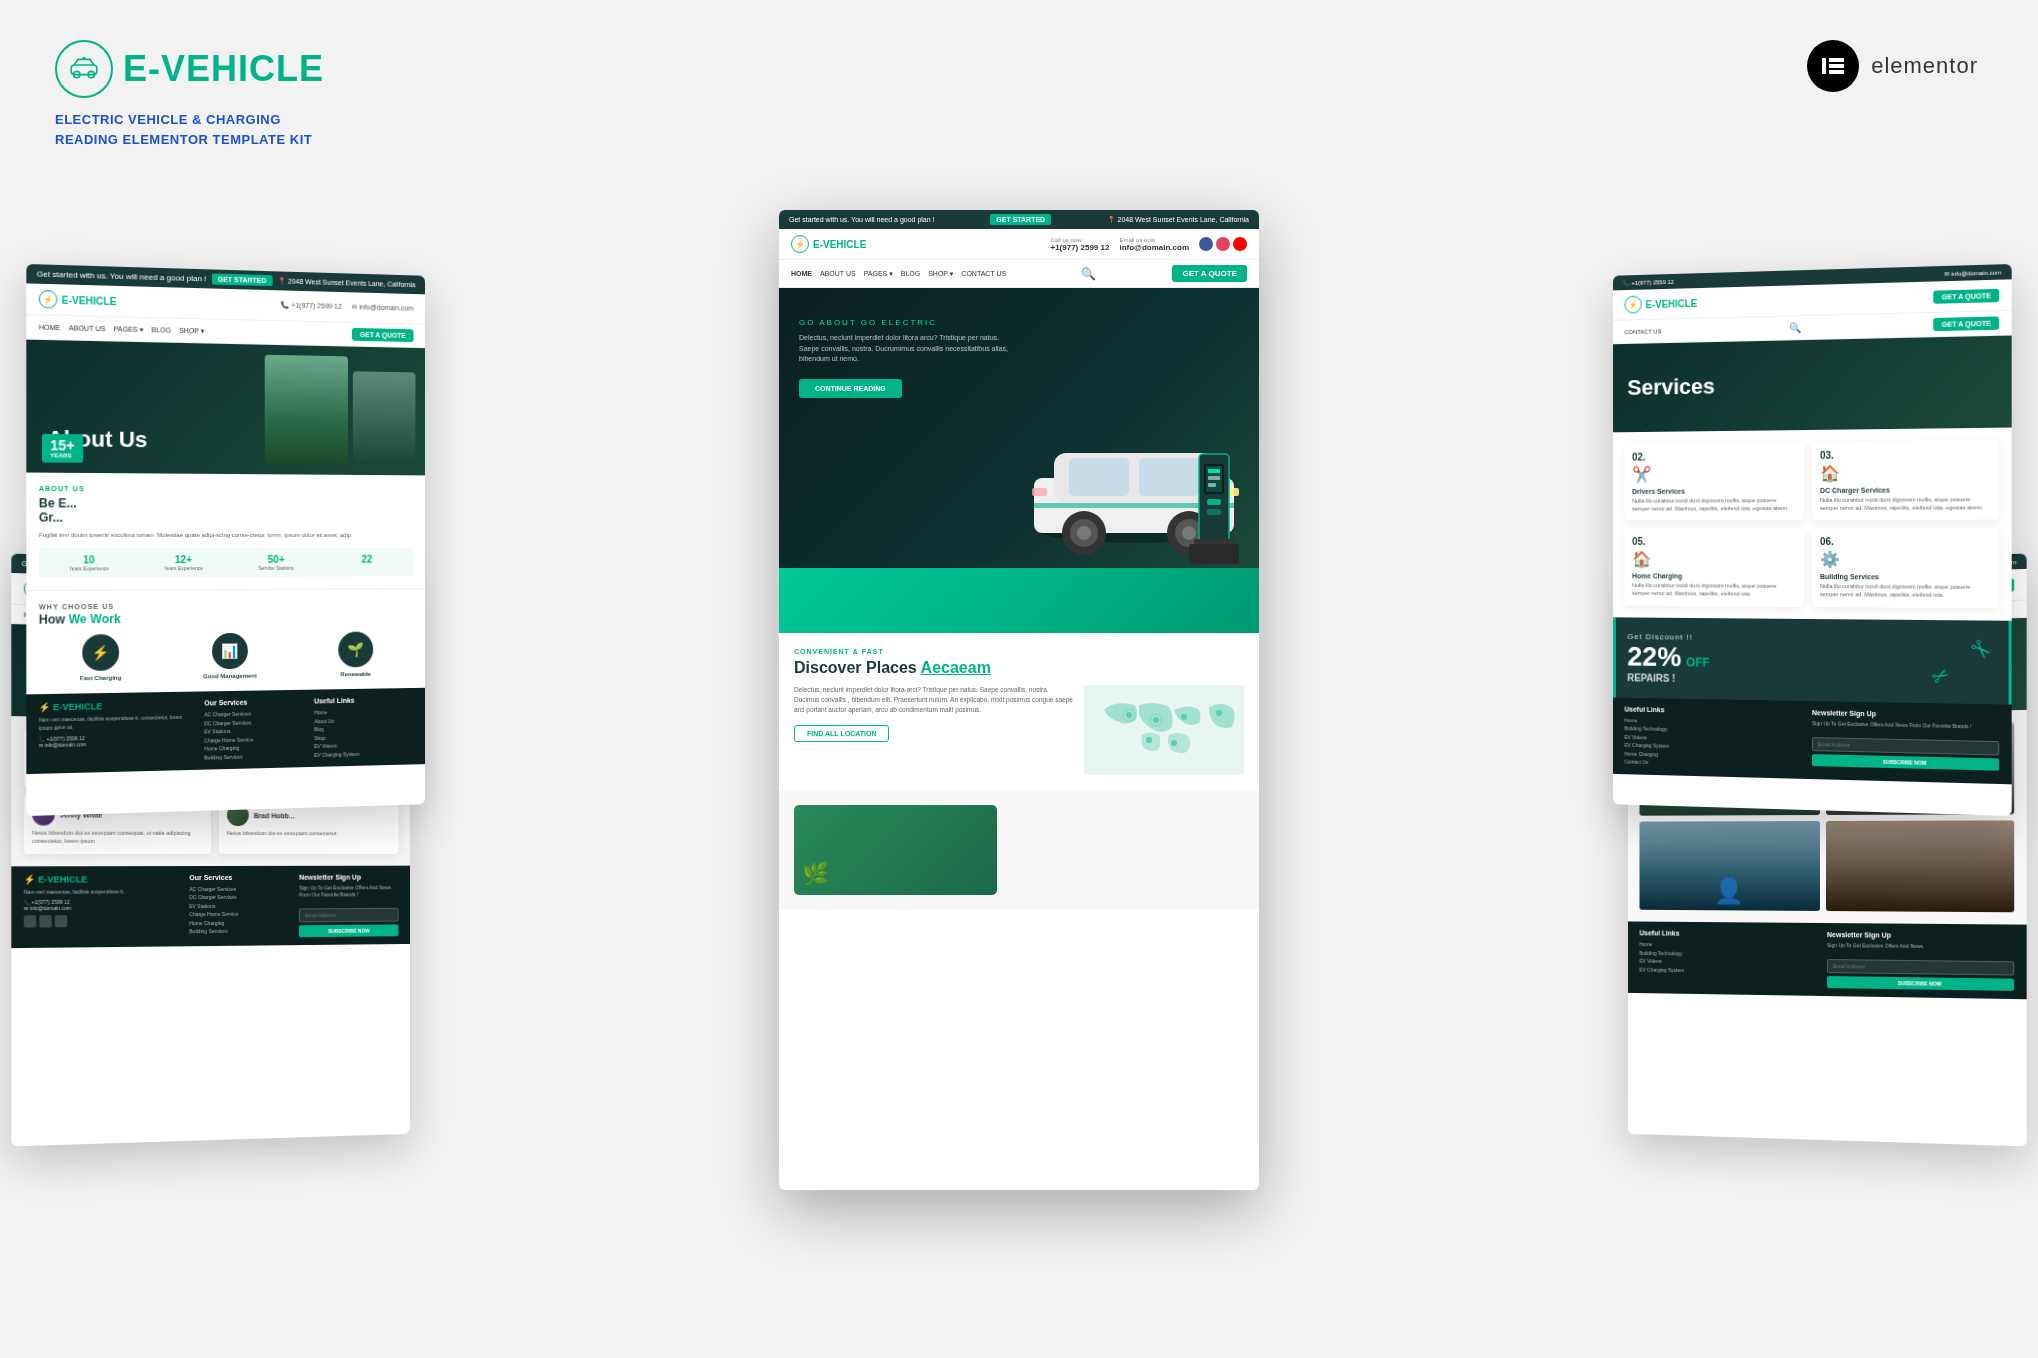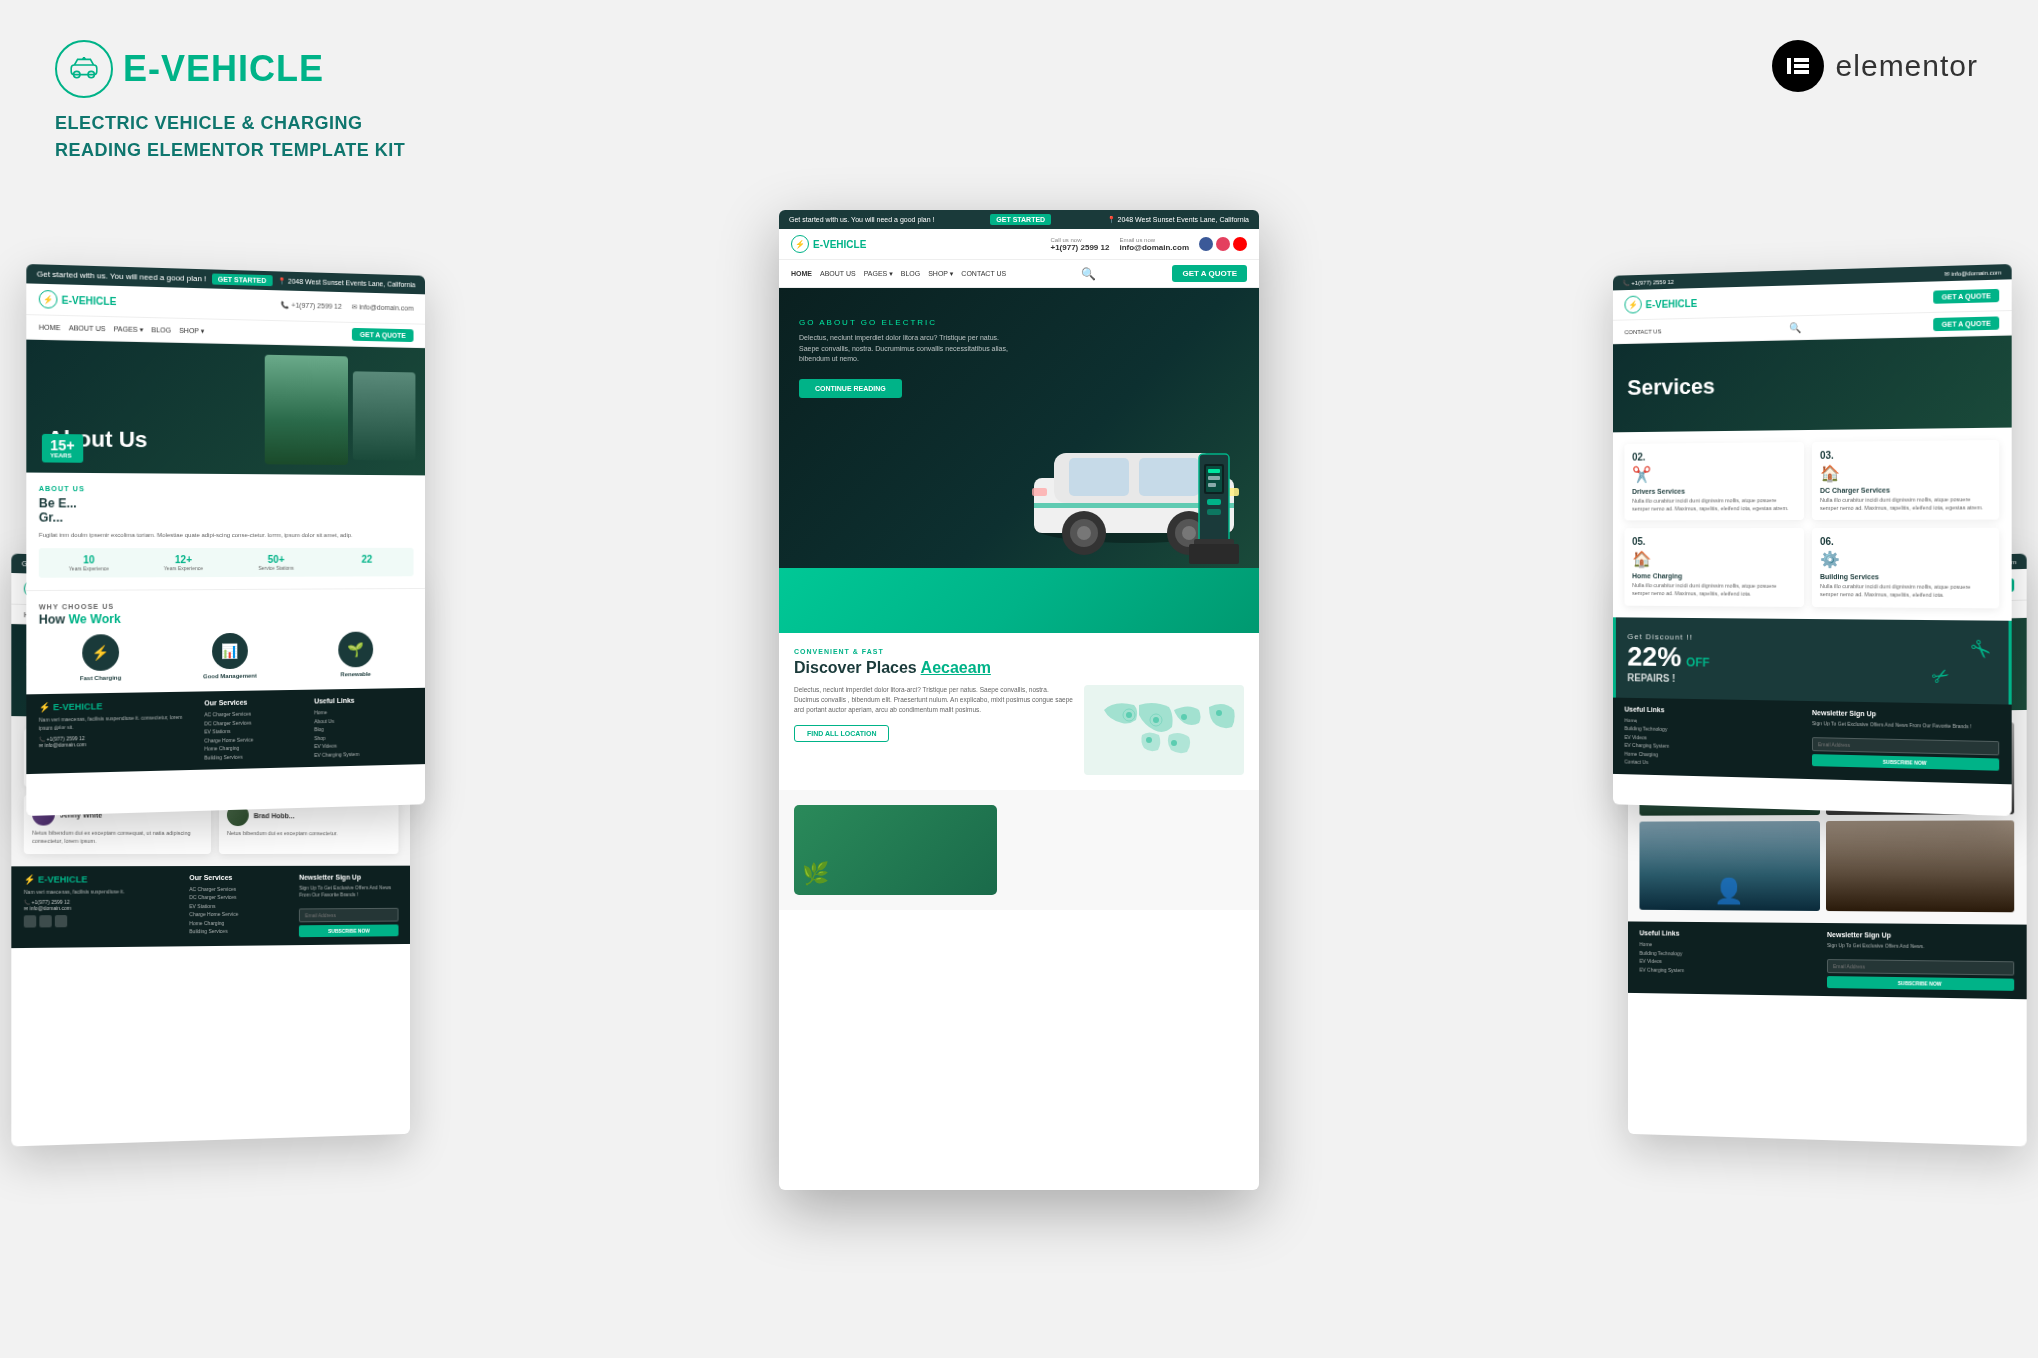--- a/index.html
+++ b/index.html
@@ -49,23 +49,23 @@
     }
 
     .brand-name {
       font-size: 36px;
       font-weight: 800;
       color: #00b388;
       letter-spacing: 1px;
     }
 
     .brand-subtitle {
-      font-size: 18px;
+      font-size: 13px;
       font-weight: 700;
-      color: #0f766e;
+      color: #1d4ed8;
       line-height: 1.5;
       letter-spacing: 0.5px;
     }
 
     
     .top-right-brand {
       position: absolute;
       top: 40px;
       right: 60px;
       z-index: 10;
@@ -81,21 +81,21 @@
       border-radius: 50%;
       display: flex;
       align-items: center;
       justify-content: center;
       color: #fff;
       font-size: 22px;
       font-weight: 700;
     }
 
     .elementor-text {
-      font-size: 30px;
+      font-size: 22px;
       font-weight: 300;
       color: #333;
       letter-spacing: 1px;
     }
 
     
     .screenshots-area {
       position: absolute;
       top: 190px;
       left: 0;

